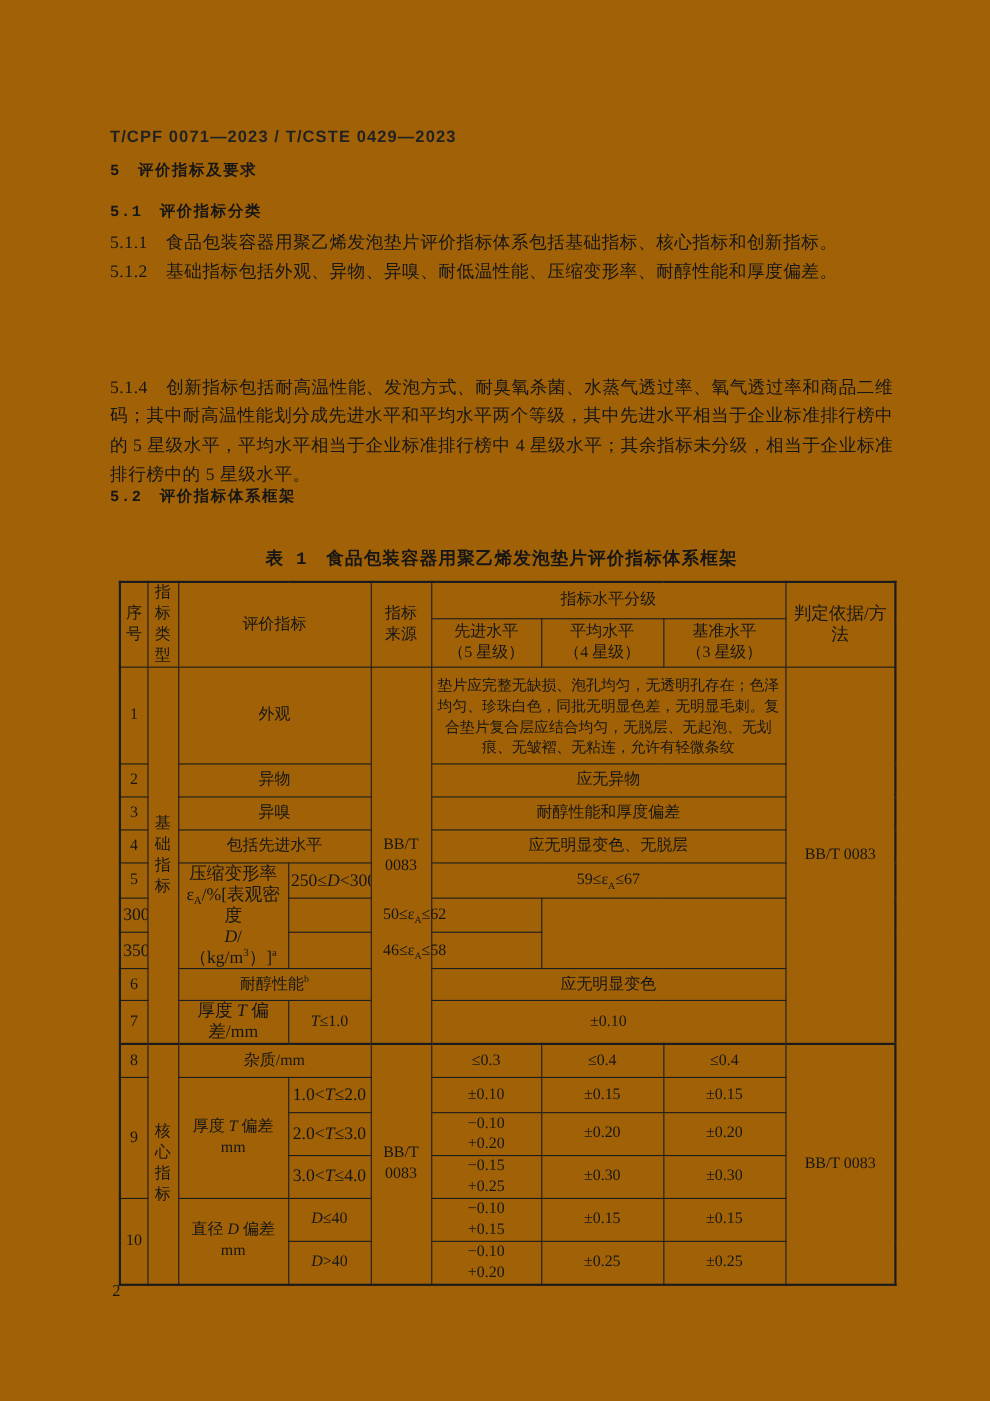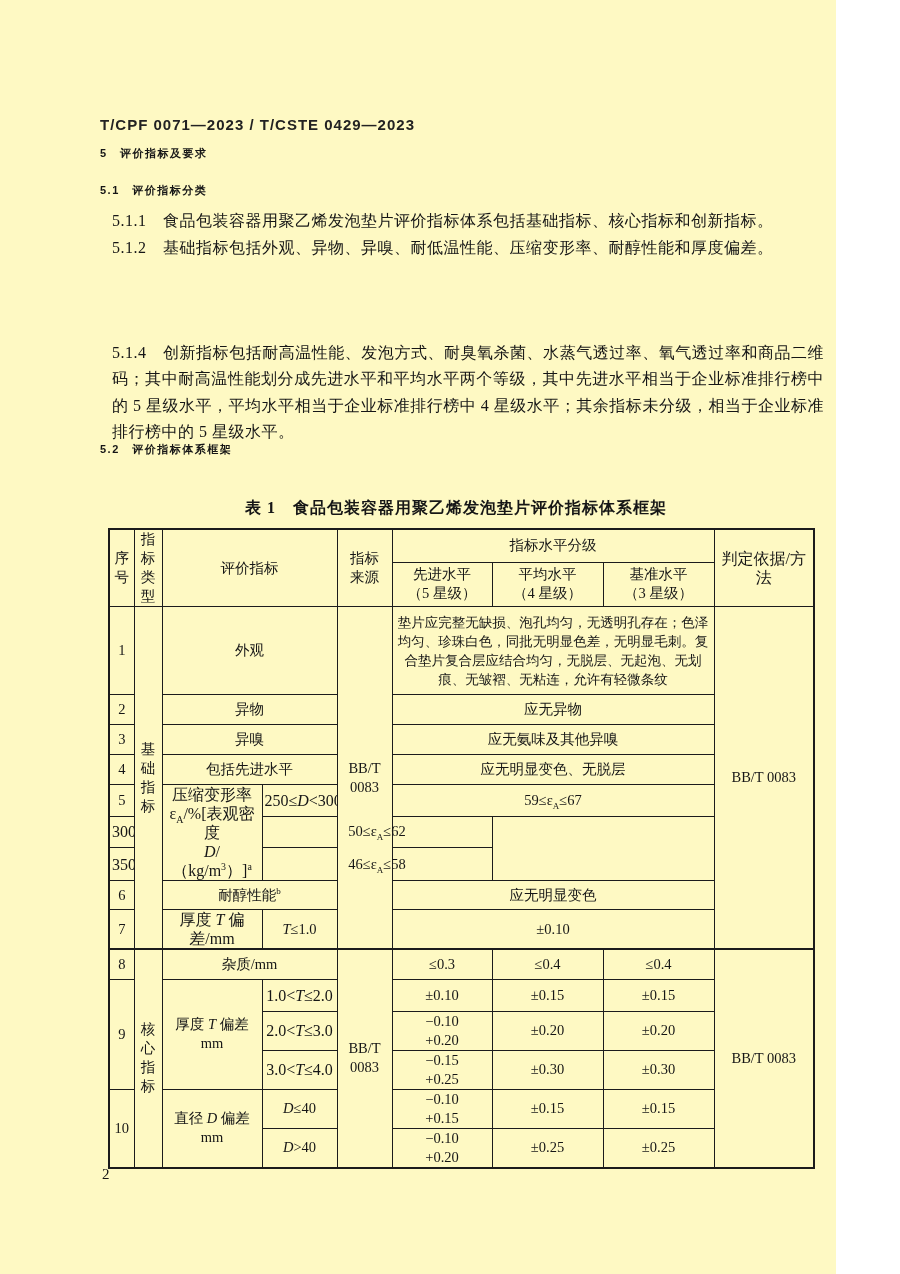--- a/index.html
+++ b/index.html
@@ -1,33 +1,33 @@
 <!DOCTYPE html>
 <html><head>
 <meta charset="utf-8">
 <style>
   html,body{margin:0;padding:0;background:#ffffff;}
-  .page{position:relative;width:836px;height:1274px;background:#fef9c3;color:#1c1c1c;
+  .page{position:relative;width:900px;height:1274px;background:#a16207;color:#1c1c1c;
         font-family:"Liberation Serif","DejaVu Serif",serif;overflow:hidden;}
   .doc-ref{position:absolute;left:100px;top:116px;font-family:"Liberation Sans","DejaVu Sans",sans-serif;
            font-size:15px;letter-spacing:1px;font-weight:bold;color:#222;}
-  .h{position:absolute;left:100px;font-family:Liberation Sans, sans-serif;
-     font-weight:bold;font-size:11px;letter-spacing:1.5px;color:#161616;}
+  .h{position:absolute;left:100px;font-family:Liberation Mono, monospace;
+     font-weight:bold;font-size:14px;letter-spacing:1.5px;color:#161616;}
   .heading5{top:146px}
   .heading51{top:183px}
   .heading52{top:442px}
-  .para{position:absolute;left:112px;width:712px;font-size:16px;line-height:26.3px;
+  .para{position:absolute;left:100px;width:712px;font-size:16px;line-height:26.3px;
         text-align:justify;letter-spacing:0.5px;color:#161616;}
   .p511{top:208px}
   .p512{top:235px}
   .p513{top:261px}
   .p514{top:340px}
   .intro{top:465px;text-indent:32px}
   .caption{position:absolute;left:100px;top:498px;width:712px;text-align:center;
-           font-family:Liberation Serif, serif;font-weight:bold;
+           font-family:Liberation Mono, monospace;font-weight:bold;
            font-size:16px;letter-spacing:1px;color:#161616;}
   table.t1{position:absolute;left:108px;top:528px;width:705px;border-collapse:collapse;
            table-layout:fixed;border:2px solid #1c1c1c;font-size:14.5px;color:#161616;}
   table.t1 td{border:1px solid #1c1c1c;text-align:center;vertical-align:middle;
               padding:0 2px;white-space:pre-line;line-height:19px;overflow:hidden;}
   td.req-text{text-align:justify;font-size:13.5px;line-height:21.4px;padding:1px 5px;}
   td.small{font-size:16px;line-height:18px;}
   td.v2{line-height:18px;}
   .sec-end{border-bottom:2px solid #1c1c1c !important;margin-left:44px;}
   sup,sub{font-size:0.62em;line-height:0;}
@@ -98,21 +98,21 @@
 
     <tr style="height:30px">
       <td>2</td>
       <td colspan="2">异物</td>
       <td colspan="3">应无异物</td>
     </tr>
 
     <tr style="height:30px">
       <td>3</td>
       <td colspan="2">异嗅</td>
-      <td colspan="3">应无氨味及其他异嗅</td>
+      <td colspan="3">耐醇性能和厚度偏差</td>
     </tr>
 
     <tr style="height:30px">
       <td>4</td>
       <td colspan="2">包括先进水平</td>
       <td colspan="3">应无明显变色、无脱层</td>
     </tr>
 
     <tr style="height:31px">
       <td>5</td>

